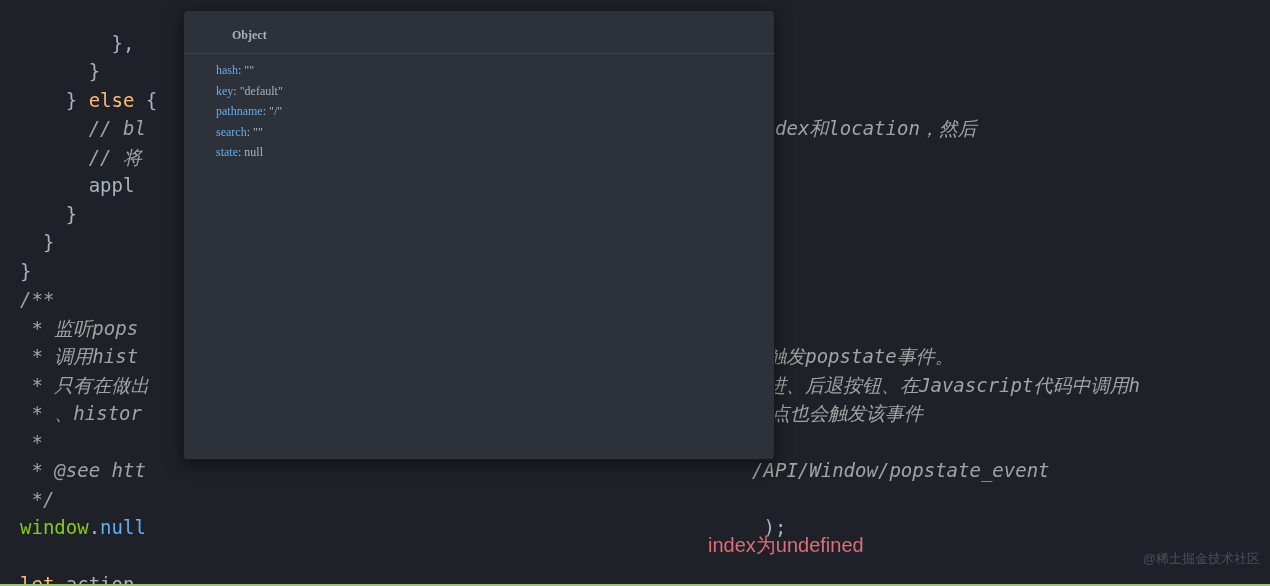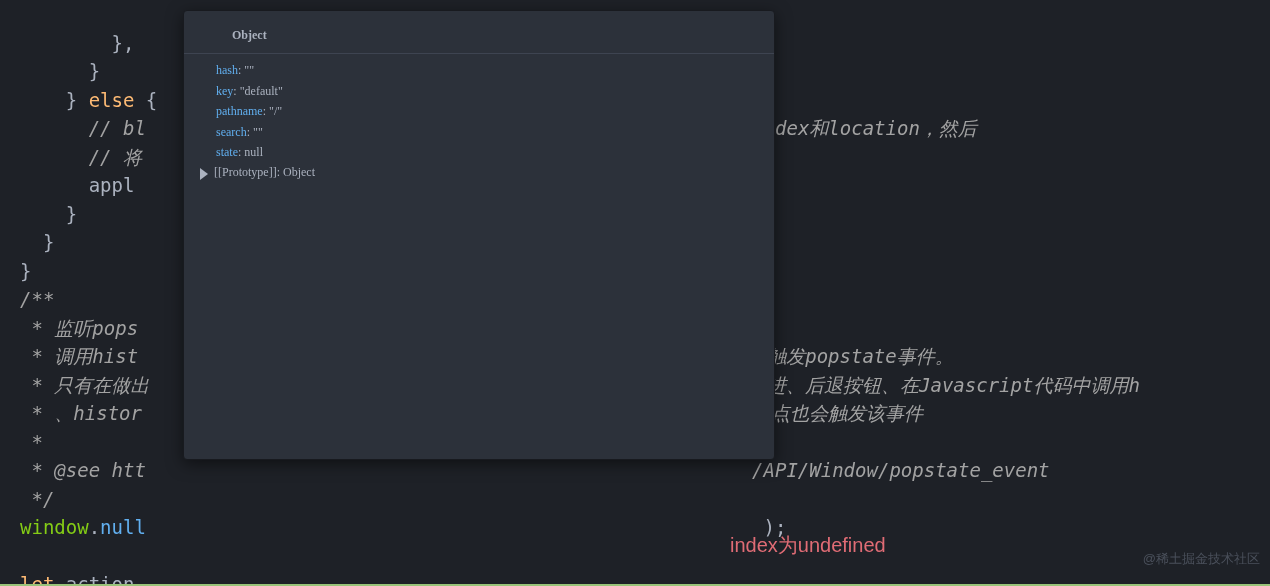--- a/index.html
+++ b/index.html
@@ -129,22 +129,19 @@
   </div>
   <div class="tooltip-row">
     <span class="tooltip-key">pathname</span><span class="tooltip-colon">: </span><span class="tooltip-string">"/"</span>
   </div>
   <div class="tooltip-row">
     <span class="tooltip-key">search</span><span class="tooltip-colon">: </span><span class="tooltip-string">""</span>
   </div>
   <div class="tooltip-row">
     <span class="tooltip-key">state</span><span class="tooltip-colon">: </span><span class="tooltip-null">null</span>
   </div>
-  <div class="tooltip-proto-row">
-    <span class="proto-triangle"></span><span>[[Prototype]]:</span> <span>Object</span>
-  </div>
 </div>
 
-<div class="annotation" style="left:730px; top:530px;">index为undefined</div>
+<div class="annotation" style="left:708px; top:530px;">index为undefined</div>
 
 <div class="watermark">@稀土掘金技术社区</div>
 
 <div class="bottom-line"></div>
 
 </body></html>

